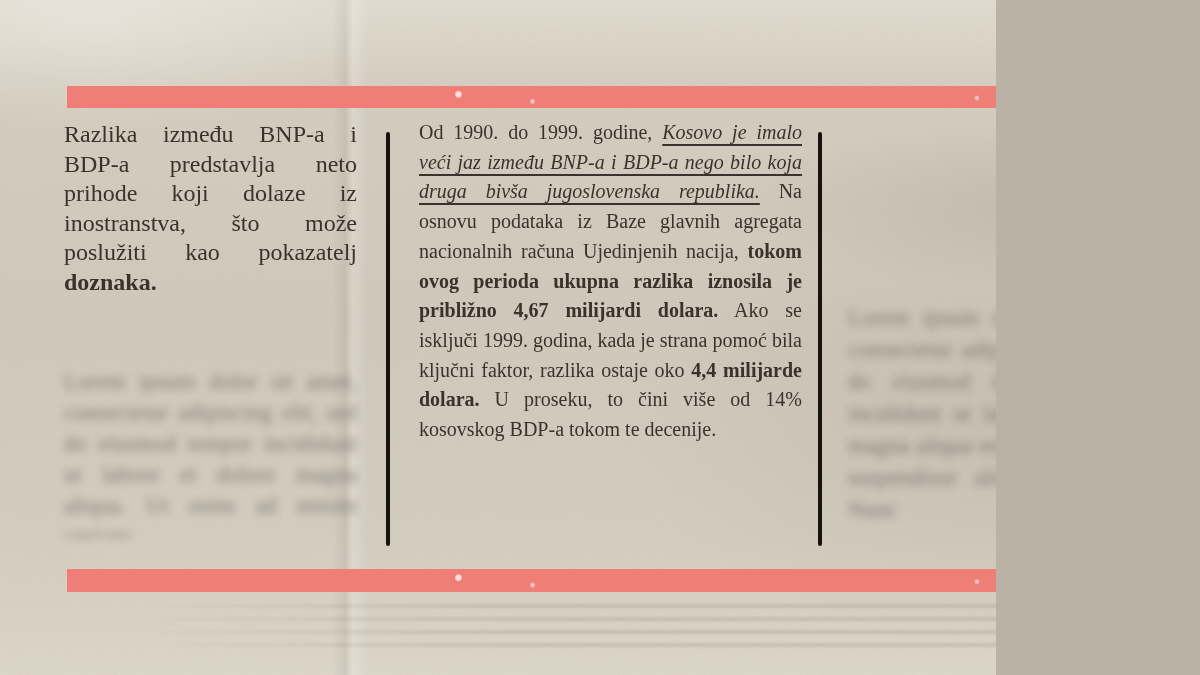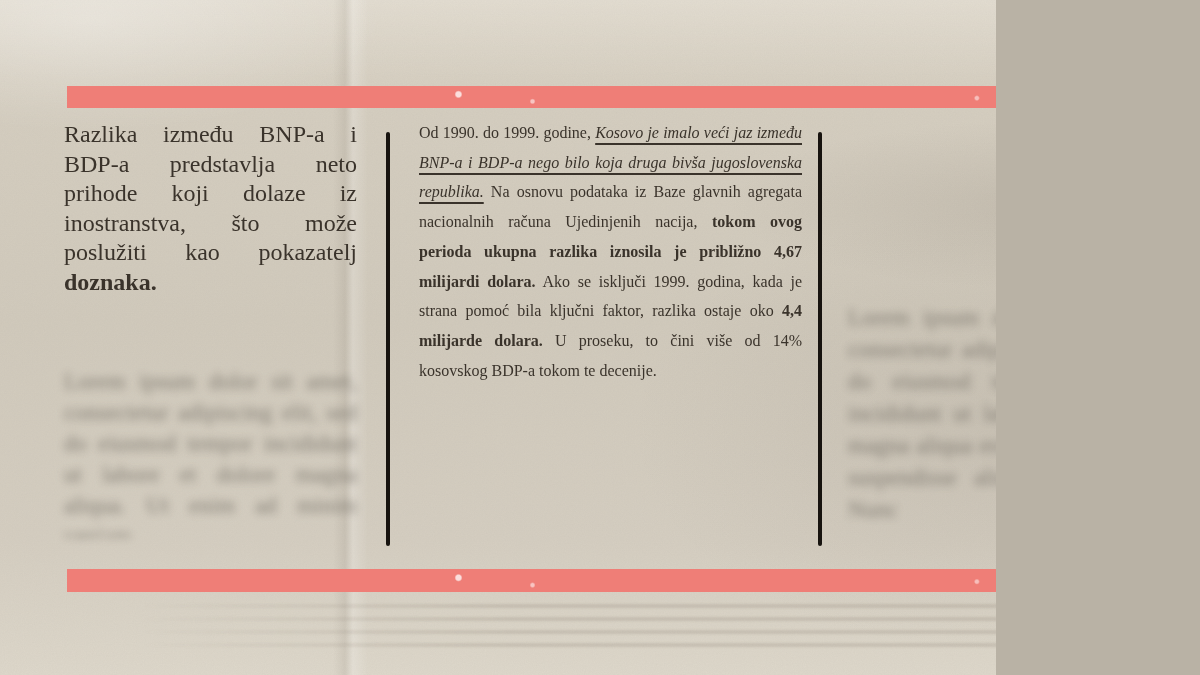--- a/index.html
+++ b/index.html
@@ -45,21 +45,21 @@
       radial-gradient(circle at 44% 70%, rgba(255,255,255,.55) 0 1.5px, transparent 3px),
       radial-gradient(circle at 86% 55%, rgba(255,255,255,.5) 0 1.5px, transparent 3px);
   }
 
   .divider{position:absolute;top:132px;width:4px;height:414px;background:var(--divider);border-radius:2px;}
   .divider-left{left:386px;}
   .divider-right{left:818px;}
 
   .para{margin:0;text-align:justify;color:var(--ink);}
   .col-left-para{position:absolute;left:64px;top:120px;width:293px;font-size:24px;line-height:29.6px;}
-  .col-mid-para{position:absolute;left:419px;top:118px;width:383px;font-size:16px;line-height:29.7px;}
+  .col-mid-para{position:absolute;left:419px;top:118px;width:383px;font-size:20px;line-height:29.7px;}
   .col-right-para{position:absolute;left:848px;top:123px;width:291px;font-size:24px;line-height:35px;}
 
   .seg-normal{font-style:normal;font-weight:normal;}
   .seg-bold{font-weight:bold;}
   .seg-italic-underline{
     font-style:italic;
     text-decoration:underline;
     text-decoration-thickness:1.5px;
     text-underline-offset:5px;
   }

